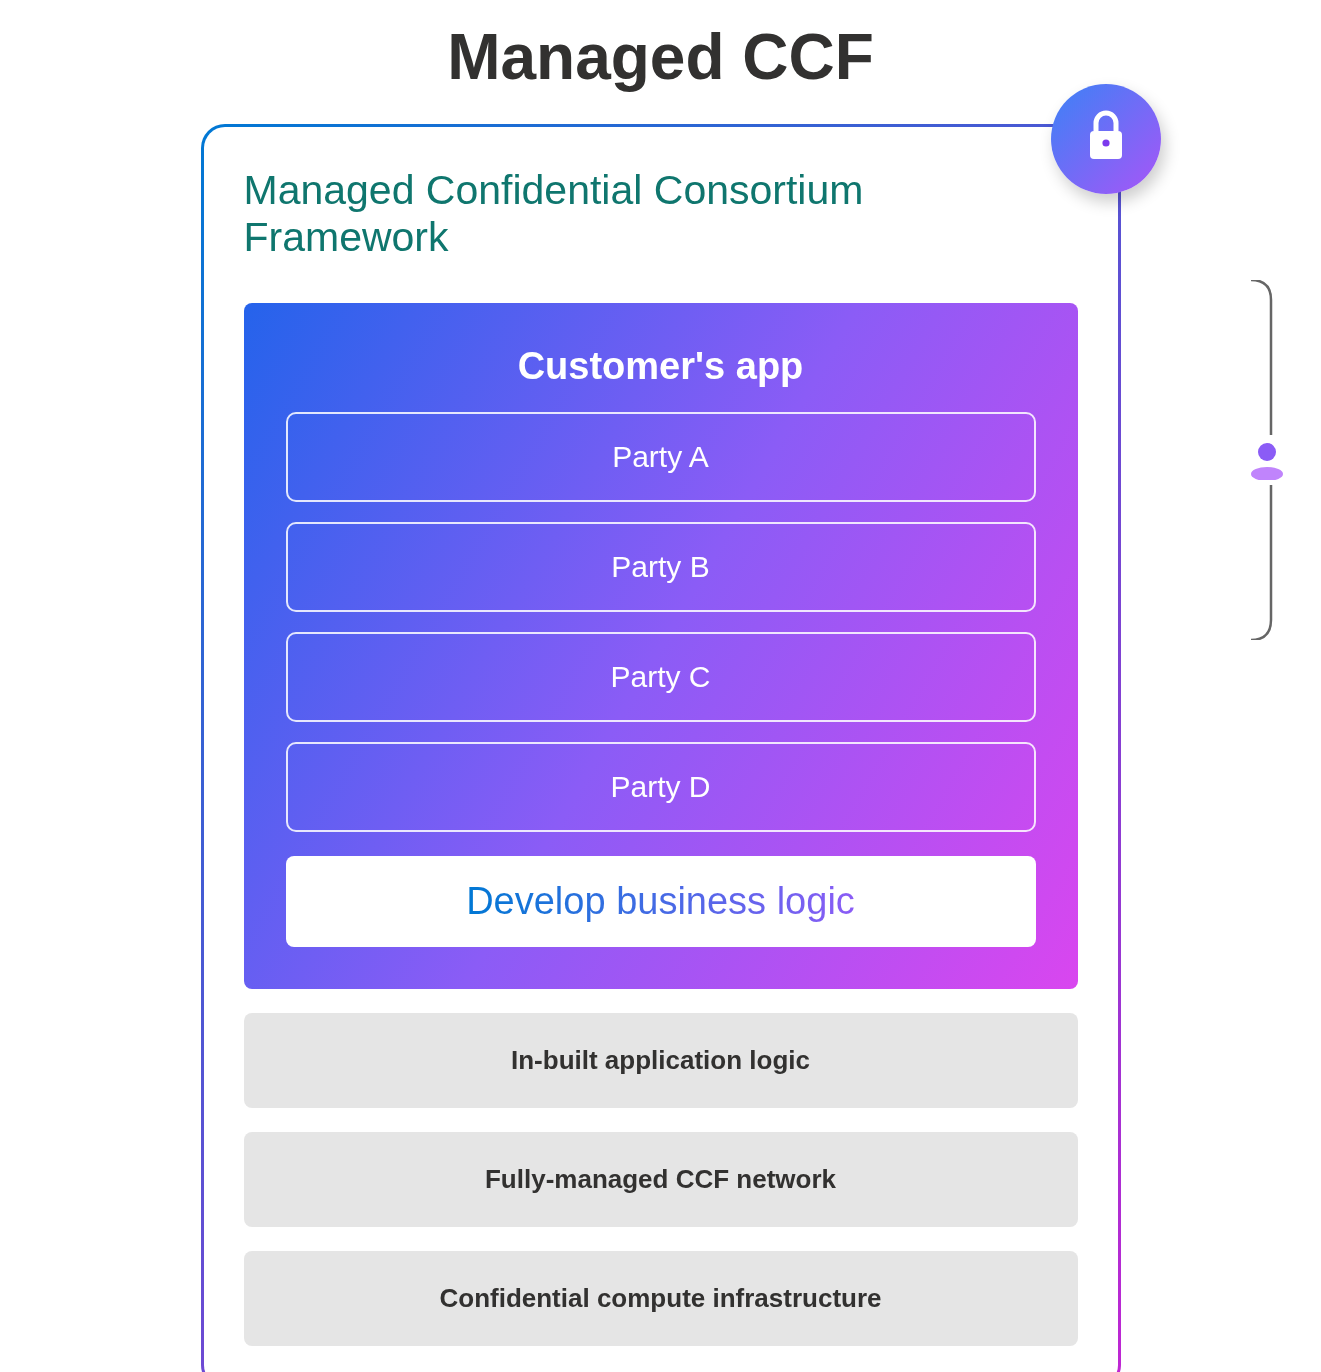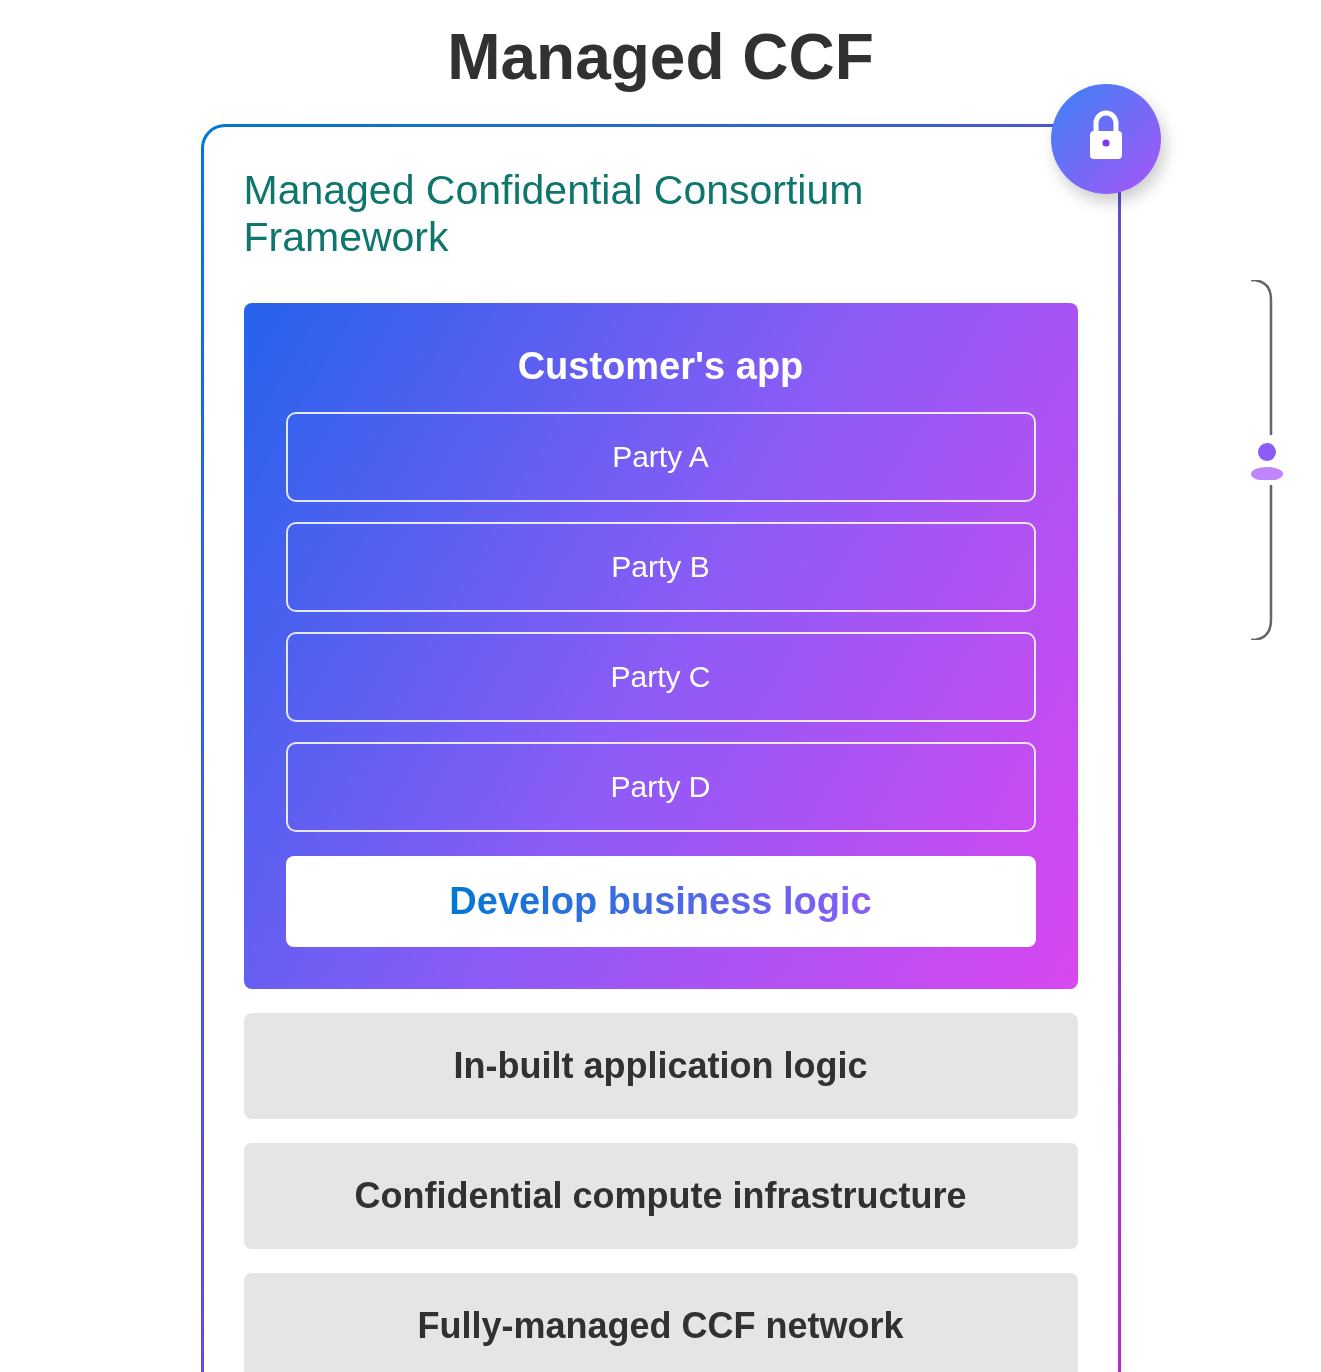--- a/index.html
+++ b/index.html
@@ -75,32 +75,32 @@
       font-weight: 400;
     }
     .develop-bar {
       background: #ffffff;
       border-radius: 8px;
       padding: 24px;
       text-align: center;
     }
     .develop-text {
       font-size: 38px;
-      font-weight: 700;
+      font-weight: 400;
       background: linear-gradient(90deg, #0078d4, #8b5cf6);
       -webkit-background-clip: text;
       -webkit-text-fill-color: transparent;
       background-clip: text;
     }
     .layer {
       background: #e5e5e5;
       border-radius: 8px;
       padding: 32px;
       text-align: center;
-      font-size: 36px;
+      font-size: 26px;
       font-weight: 600;
       color: #323130;
       margin-bottom: 24px;
     }
     .layer:last-child {
       margin-bottom: 0;
     }
     .side-bracket {
       position: absolute;
       right: 30px;
@@ -155,22 +155,22 @@
           <div class="party">Party B</div>
           <div class="party">Party C</div>
           <div class="party">Party D</div>
         </div>
         <div class="develop-bar">
           <span class="develop-text">Develop business logic</span>
         </div>
       </div>
 
       <div class="layer">In-built application logic</div>
+      <div class="layer">Fully-managed CCF network</div>
       <div class="layer">Confidential compute infrastructure</div>
-      <div class="layer">Fully-managed CCF network</div>
     </div>
   </div>
 
   <div class="side-bracket">
     <svg width="40" height="360" viewBox="0 0 40 360">
       <path d="M 0 0 Q 20 0 20 20 L 20 155" stroke="#666" stroke-width="2.5" fill="none"></path>
       <path d="M 0 360 Q 20 360 20 340 L 20 205" stroke="#666" stroke-width="2.5" fill="none"></path>
     </svg>
     <div class="user-icon">
       <svg width="36" height="40" viewBox="0 0 36 40">

